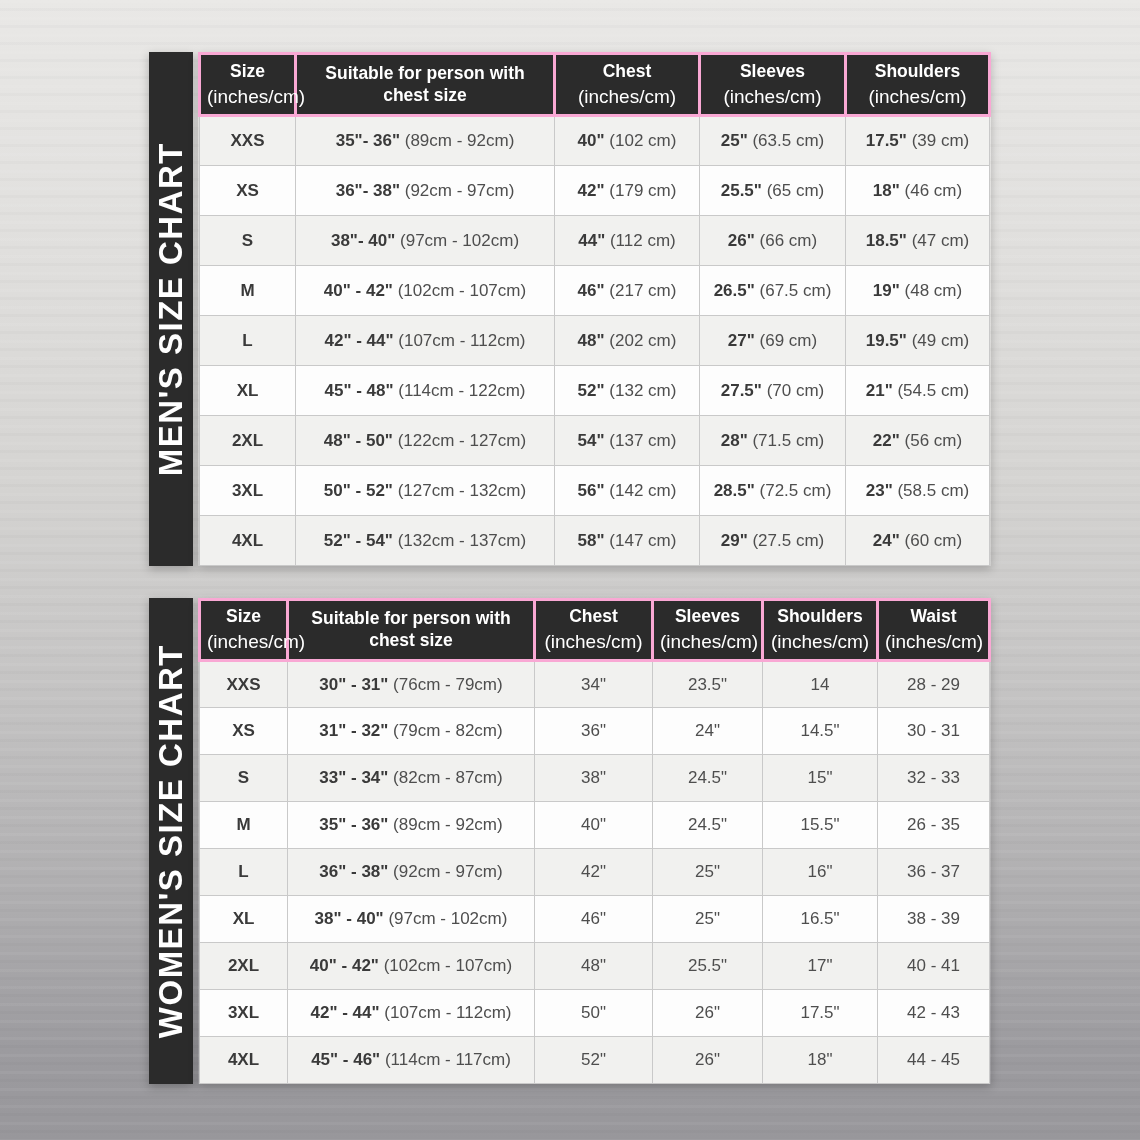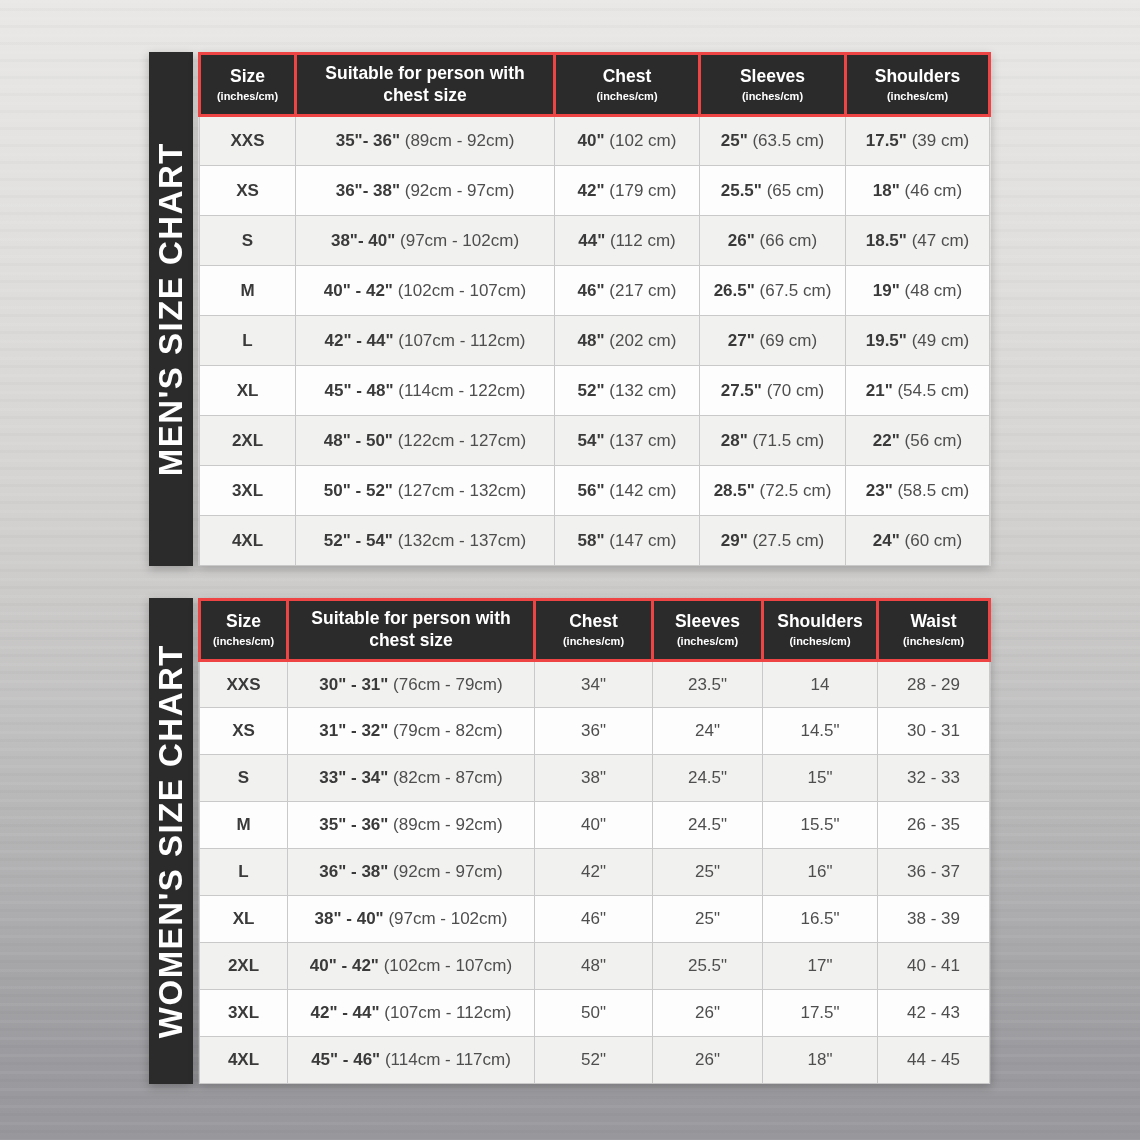--- a/index.html
+++ b/index.html
@@ -54,27 +54,27 @@
 
   table.tbl {
     border-collapse: collapse;
     table-layout: fixed;
     width: 790px;
     box-shadow: 0 3px 9px rgba(0,0,0,0.22);
   }
   .tbl th {
     background: #2b2b2b;
     color: #ffffff;
-    border: 3px solid #ef4444;
+    border: 3px solid #f9a8d4;
     text-align: center;
     vertical-align: middle;
     padding: 4px 6px;
   }
   .tt { font-weight: bold; font-size: 17.5px; line-height: 1.25; }
-  .ts { font-weight: bold; font-size: 11px; line-height: 1.25; margin-top: 2px; }
+  .ts { font-weight: normal; font-size: 19px; line-height: 1.25; margin-top: 2px; }
 
   .tbl td {
     border: 1px solid #c9c9c9;
     text-align: center;
     vertical-align: middle;
     font-size: 17px;
     color: #4e4e4e;
     padding: 0 4px;
   }
   .tbl tr:nth-child(odd)  td { background: #fdfdfd; }

